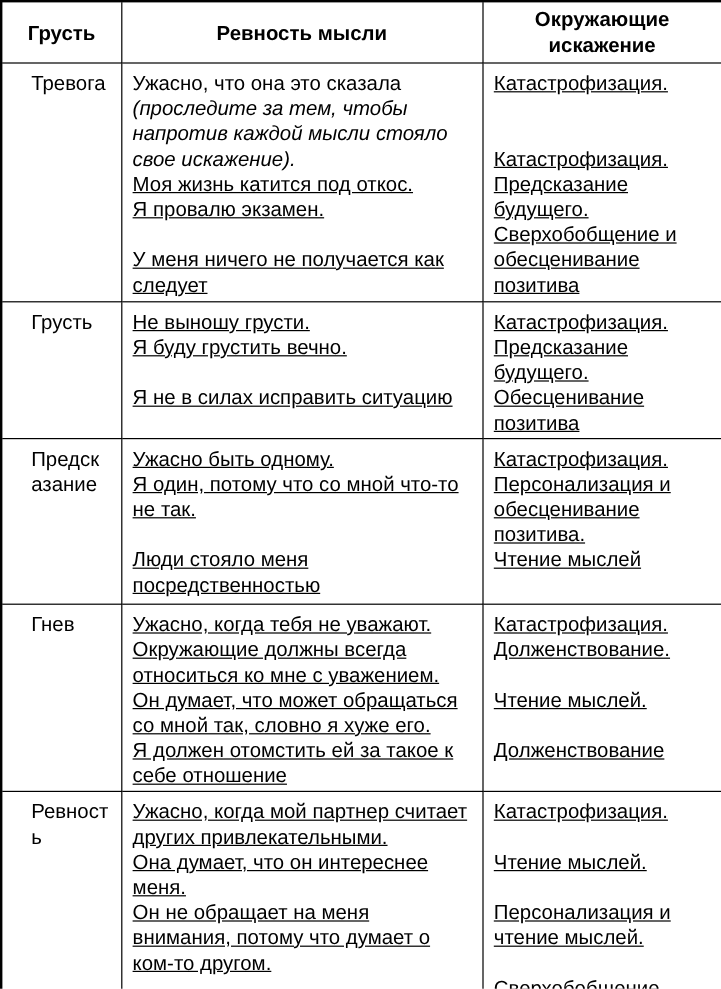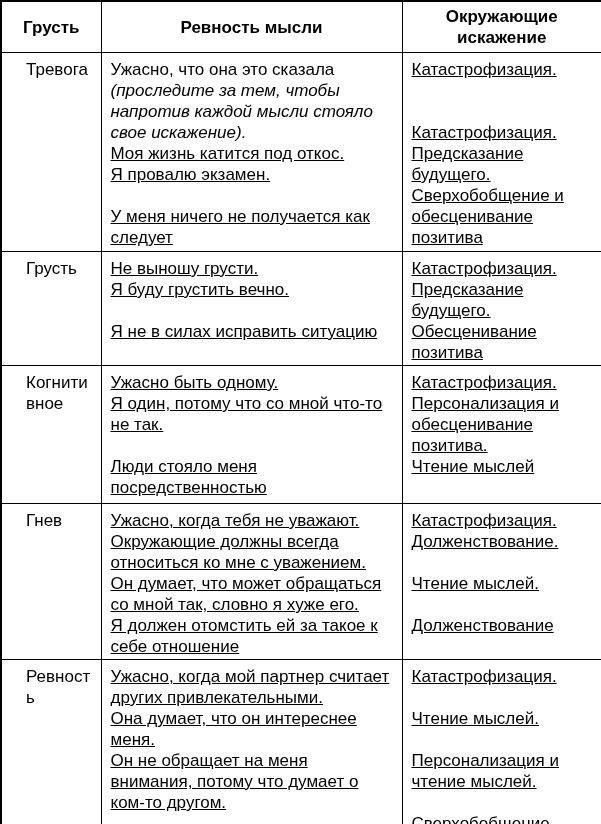--- a/index.html
+++ b/index.html
@@ -100,21 +100,21 @@
 
 Я не в силах исправить ситуацию</span>
       </td>
       <td>
         <span class="lines">Катастрофизация.
 Предсказание будущего.
 Обесценивание позитива</span>
       </td>
     </tr>
     <tr class="r3">
-      <td class="emotion">Когнитивное</td>
+      <td class="emotion">Предсказание</td>
       <td>
         <span class="lines">Ужасно быть одному.
 Я один, потому что со мной что-то не так.
 
 Люди стояло меня посредственностью</span>
       </td>
       <td>
         <span class="lines">Катастрофизация.
 Персонализация и обесценивание позитива.
 Чтение мыслей</span>

